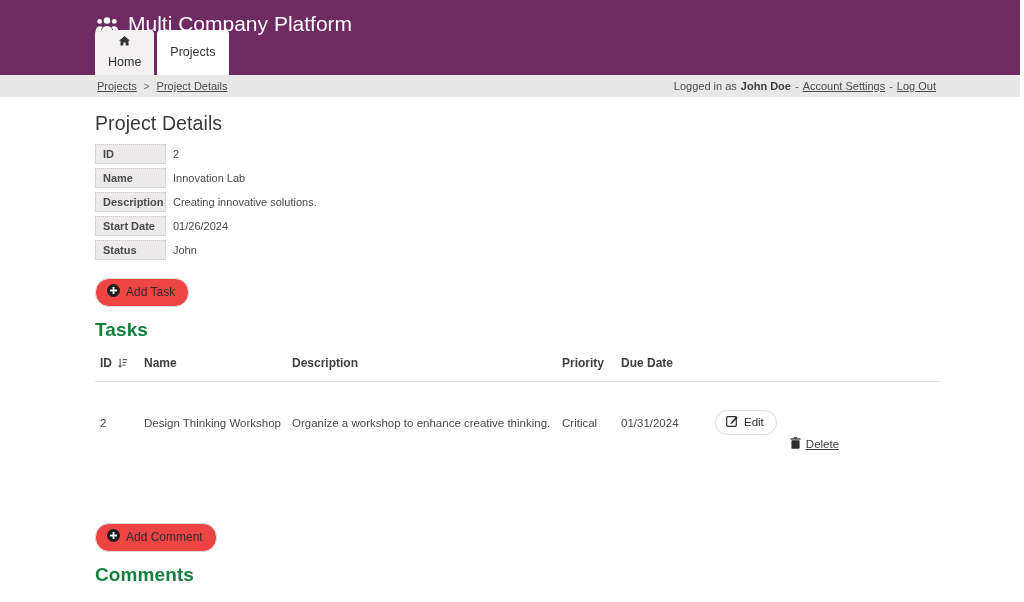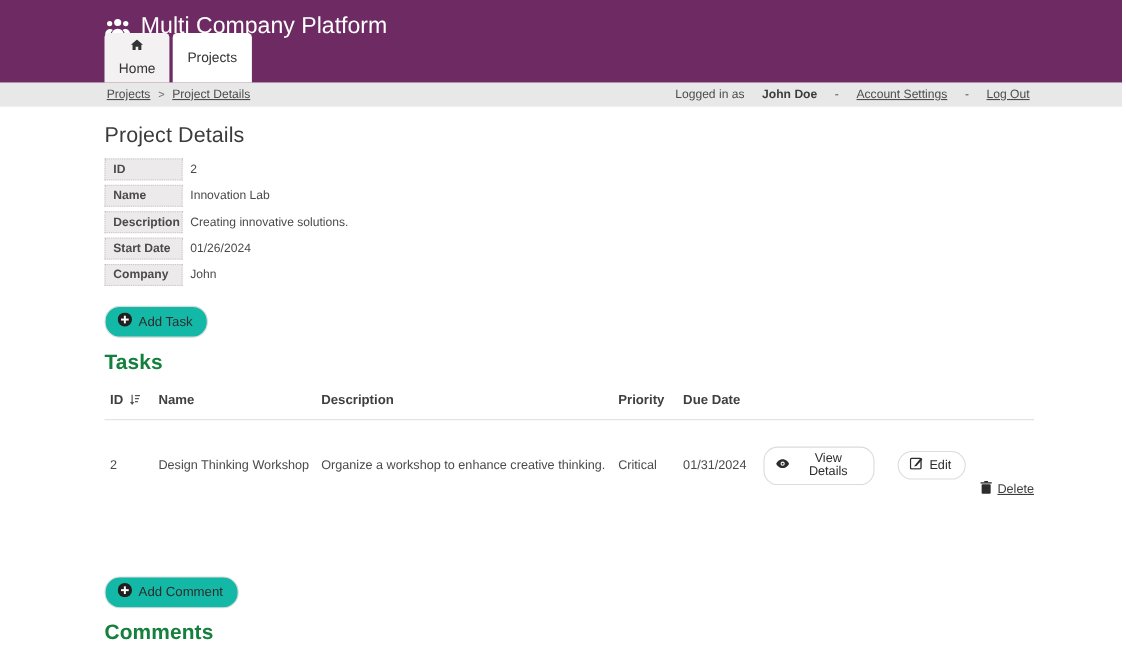--- a/index.html
+++ b/index.html
@@ -19,37 +19,37 @@
          color: #333; border-radius: 4px 4px 0 0; text-decoration: none; cursor: pointer; }
   .tab-home { background: #f3f1f2; flex-direction: column; }
   .tab-projects { background: #ffffff; }
 
   
   .breadcrumb-bar { background: var(--breadcrumb-bg, #e9e8e8); height: 22px; display: flex; align-items: center;
                     justify-content: space-between; padding: 0 84px 0 97px; font-size: 11px; color: #4c4c4c; }
   .breadcrumb { display: flex; align-items: center; gap: 7px; }
   .breadcrumb a { color: #4c4c4c; text-decoration: underline; cursor: pointer; }
   .bc-sep { color: #757575; font-size: 10px; }
-  .session { display: flex; align-items: flex-end; gap: 16px; }
+  .session { display: flex; align-items: flex-end; gap: 4px; }
   .session .bold { font-weight: 700; color: #3d3d3d; }
   .session a { color: #4c4c4c; text-decoration: underline; cursor: pointer; }
 
   
   main { padding-left: 95px; }
   h1 { font-size: 19.5px; font-weight: 400; color: #3b3b3b; margin: 15px 0 9px; letter-spacing: 0.1px; }
   h2 { font-size: 19px; font-weight: 700; color: #15803d; letter-spacing: 0.1px; }
 
   
   .detail-row { display: flex; align-items: center; margin-bottom: 4px; }
   .detail-label { width: 71px; height: 20px; display: flex; align-items: center; padding-left: 7px;
                   background: #edeaeb; border: 1px dotted #ccc6c6; font-size: 11px; font-weight: 600; color: #4a4a4a; }
   .detail-value { margin-left: 7px; font-size: 11px; color: #4a4a4a; }
 
   
-  .pill-btn { display: inline-flex; align-items: center; gap: 6px; background: #14b8a6; border: 1px solid #dcdcdc;
+  .pill-btn { display: inline-flex; align-items: center; gap: 6px; background: #ef4444; border: 1px solid #dcdcdc;
               border-radius: 14px; padding: 5px 13px 6px 11px; font-size: 12px; color: #2d2d2d; cursor: pointer;
               font-family: inherit; }
   .add-task-btn { margin-top: 14px; }
   .add-comment-btn { margin-top: 58px; }
 
   .tasks-heading { margin-top: 12px; }
   .comments-heading { margin-top: 12px; }
 
   
   .table { width: 845px; }
@@ -136,21 +136,21 @@
       </div>
       <div class="detail-row">
         <div class="detail-label">Description</div>
         <div class="detail-value">Creating innovative solutions.</div>
       </div>
       <div class="detail-row">
         <div class="detail-label">Start Date</div>
         <div class="detail-value">01/26/2024</div>
       </div>
       <div class="detail-row">
-        <div class="detail-label">Company</div>
+        <div class="detail-label">Status</div>
         <div class="detail-value">John</div>
       </div>
     </div>
 
     
     <button class="pill-btn add-task-btn">
       <span>
         <svg width="13" height="13" viewBox="0 0 13 13">
           <circle cx="6.5" cy="6.5" r="6.5" fill="#1f1f1f"></circle>
           <rect x="5.6" y="3" width="1.8" height="7" fill="#fff"></rect>
@@ -183,30 +183,20 @@
         <div></div>
       </div>
 
       <div class="t-row">
         <div class="cell-id">2</div>
         <div>Design Thinking Workshop</div>
         <div>Organize a workshop to enhance creative thinking.</div>
         <div>Critical</div>
         <div>01/31/2024</div>
         <div class="row-actions">
-          <button class="action-btn">
-            <span>
-              <svg width="13" height="9" viewBox="0 0 14 10">
-                <path d="M7 0.6 C3.6 0.6 1.3 3.2 0.5 5 1.3 6.8 3.6 9.4 7 9.4 s5.7-2.6 6.5-4.4 C12.7 3.2 10.4 0.6 7 0.6 Z" fill="#2d2d2d"></path>
-                <circle cx="7" cy="5" r="2.1" fill="#fff"></circle>
-                <circle cx="7" cy="5" r="1" fill="#2d2d2d"></circle>
-              </svg>
-            </span>
-            <span>View Details</span>
-          </button>
           <button class="action-btn edit-btn">
             <span>
               <svg width="12" height="12" viewBox="0 0 12 12" fill="none" stroke="#2d2d2d">
                 <rect x="0.7" y="1.7" width="9.6" height="9.6" rx="1" stroke-width="1.2"></rect>
                 <path d="M4.5 8.2 L10.2 1.2 L11.6 2.6 L6.2 8.6 L4.2 9 Z" fill="#2d2d2d" stroke="none"></path>
               </svg>
             </span>
             <span>Edit</span>
           </button>
           <a class="delete-link">

